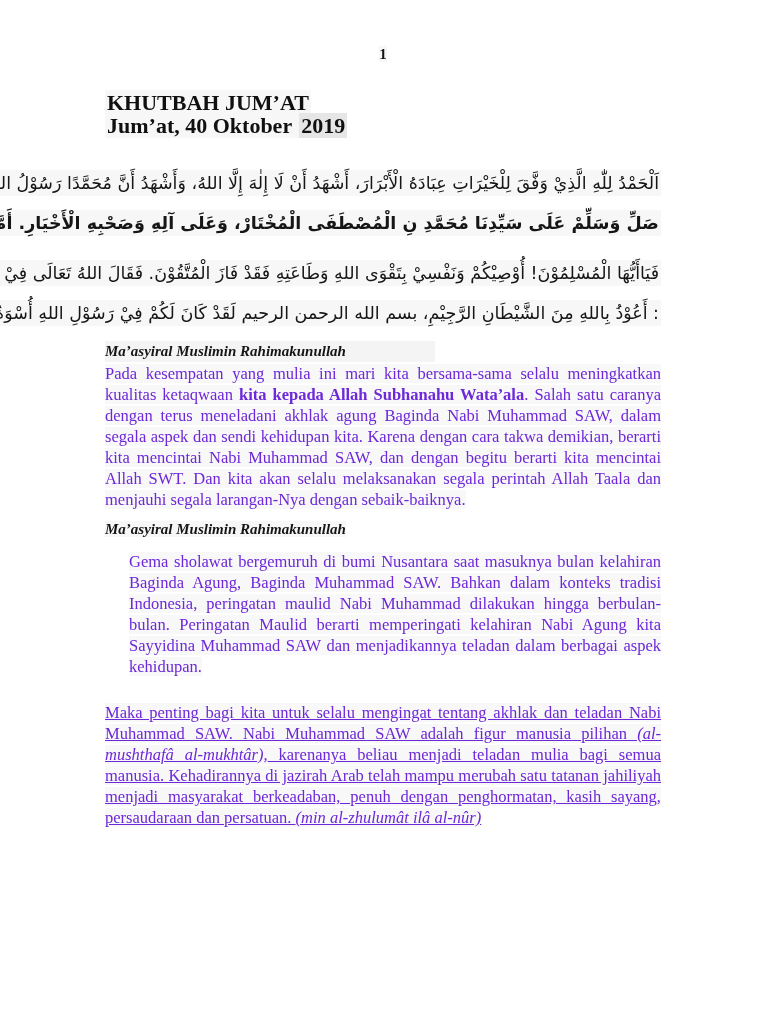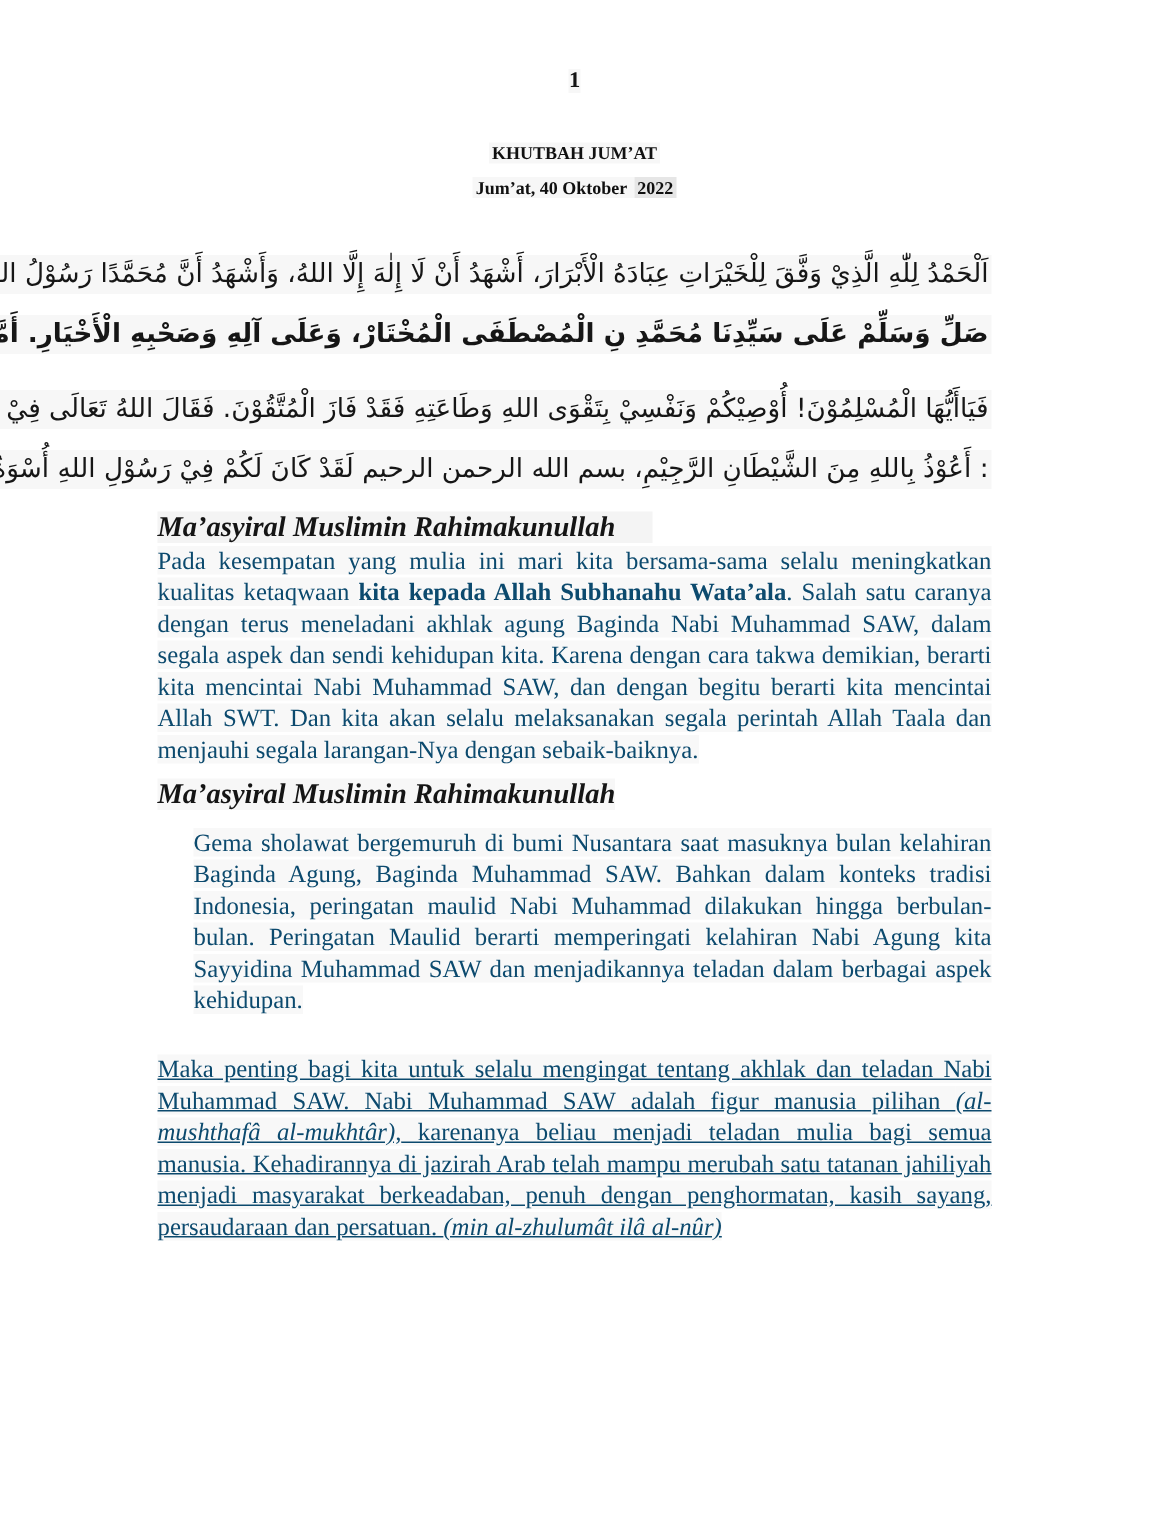--- a/index.html
+++ b/index.html
@@ -10,46 +10,46 @@
     font-family:"Liberation Serif","DejaVu Serif",serif;
     color:#1d1d1d;
   }
   .page{width:768px;height:1024px;position:relative;background:#ffffff;}
   .content{width:556px;margin-left:105px;}
   .hl{background:#f7f7f7;}
   .page-number{
     margin-top:45px;text-align:center;
     font-size:15px;font-weight:bold;line-height:19px;color:#141414;
   }
-  .title-block{margin-top:27px;text-align:center;font-weight:bold;font-size:12px;line-height:23px;color:#101010;}
+  .title-block{margin-top:27px;text-align:left;font-weight:bold;font-size:22px;line-height:23px;color:#101010;}
   .title-block .hl{padding:0 2px;}
   .year-hl{background:#e6e6e6;padding:0 2px;}
   .ar{
     direction:rtl;
     font-family:"DejaVu Sans",sans-serif;
     font-size:17.5px;
     color:#161616;
     line-height:40px;
     white-space:nowrap;
   }
   .ar-b1{margin-top:26px;}
   .ar-b2{margin-top:10px;}
   .ar-line{text-align:right;overflow:visible;}
   .ar-line .hl{padding:3px 2px;}
   .ar-line.ar-center{text-align:right;font-weight:bold;}
   .heading{
     font-weight:bold;font-style:italic;
-    font-size:19px;line-height:21px;color:#151515;
+    font-size:15px;line-height:21px;color:#151515;
   }
   .h1{margin-top:8px;}
   .h1 .hl{display:inline-block;min-width:330px;background:#f4f4f4;}
   .h2{margin-top:9px;}
   .para{
     font-size:16.5px;line-height:21px;
-    text-align:justify;color:#0c4a6e;
+    text-align:justify;color:#6d28d9;
   }
   .para span{background:#f8f8f8;}
   .p1{margin-top:1px;}
   .p2{margin-top:11px;margin-left:24px;}
   .p3{margin-top:25px;text-decoration:underline;}
   .b{font-weight:bold;}
   .i{font-style:italic;}
 </style>
 </head>
 <body>
@@ -59,21 +59,21 @@
 
     <div class="page-number">
       <span class="hl">1</span>
     </div>
 
     <div class="title-block">
       <div>
         <span class="hl">KHUTBAH JUM’AT</span>
       </div>
       <div>
-        <span class="hl">Jum’at, 40 Oktober </span><span class="year-hl">2022</span>
+        <span class="hl">Jum’at, 40 Oktober </span><span class="year-hl">2019</span>
       </div>
     </div>
 
     <div class="ar ar-b1">
       <div class="ar-line"><span class="hl">اَلْحَمْدُ لِلّٰهِ الَّذِيْ وَفَّقَ لِلْخَيْرَاتِ عِبَادَهُ الْأَبْرَارَ، أَشْهَدُ أَنْ لَا إِلٰهَ إِلَّا اللهُ، وَأَشْهَدُ أَنَّ مُحَمَّدًا رَسُوْلُ اللهِ. اَللّٰهُمَّ</span></div>
       <div class="ar-line ar-center"><span class="hl">صَلِّ وَسَلِّمْ عَلَى سَيِّدِنَا مُحَمَّدِ نِ الْمُصْطَفَى الْمُخْتَارْ، وَعَلَى آلِهِ وَصَحْبِهِ الْأَخْيَارِ. أَمَّا بَعْد</span></div>
     </div>
 
     <div class="ar ar-b2">
       <div class="ar-line"><span class="hl">فَيَاأَيُّهَا الْمُسْلِمُوْنَ! أُوْصِيْكُمْ وَنَفْسِيْ بِتَقْوَى اللهِ وَطَاعَتِهِ فَقَدْ فَازَ الْمُتَّقُوْنَ. فَقَالَ اللهُ تَعَالَى فِيْ كِتَابِهِ الْكَرِيْمِ</span></div>

